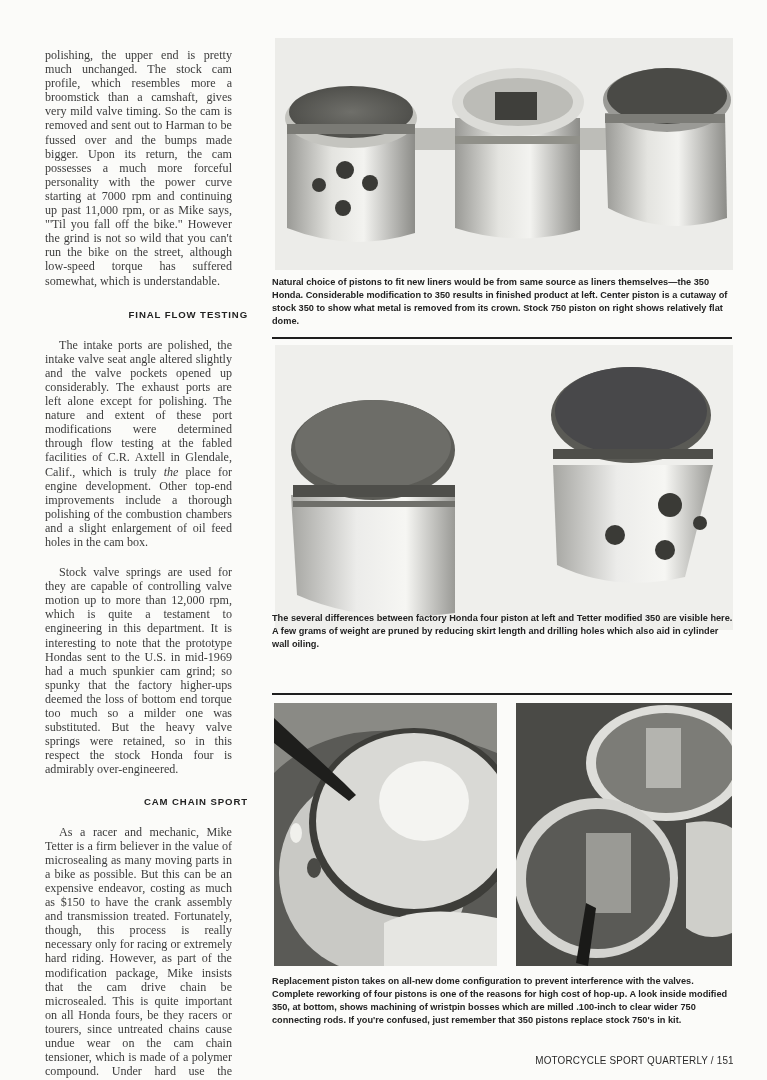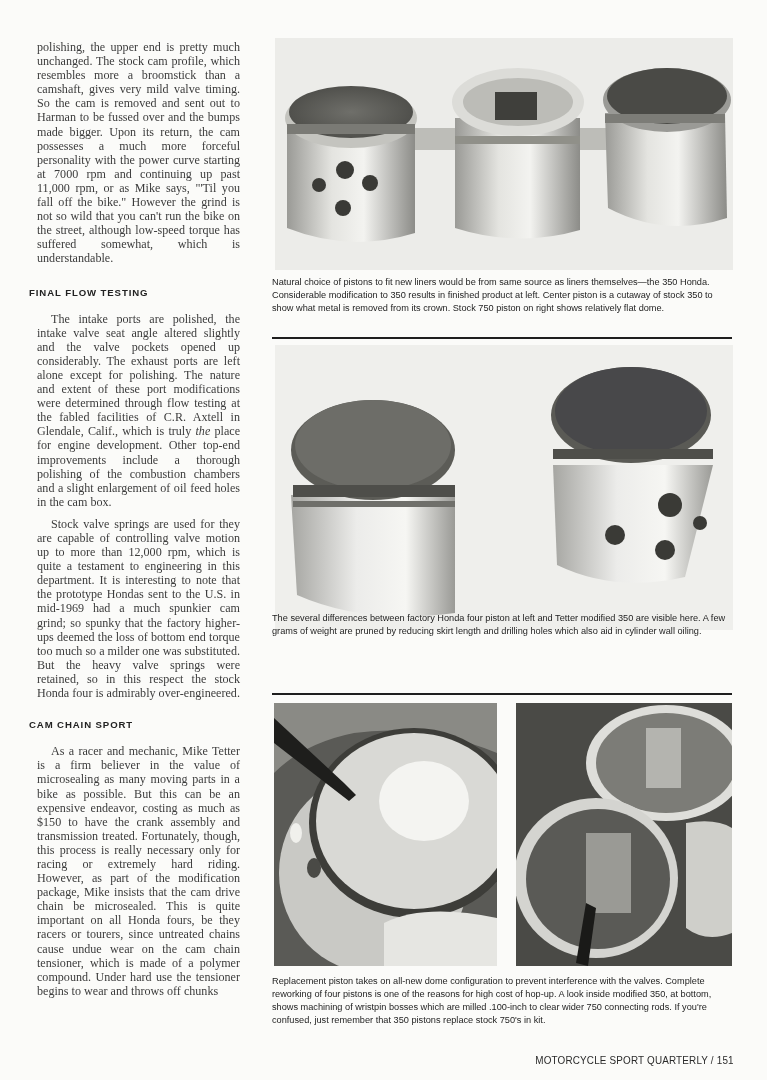--- a/index.html
+++ b/index.html
@@ -7,38 +7,38 @@
     width: 767px; height: 1080px; overflow: hidden; position: relative;
     background: #fbfbf9;
     color: #3a3a3a;
   }
   .left-col {
     position: absolute; left: 29px; top: 32px; width: 219px;
     font-family: "Liberation Serif", "DejaVu Serif", serif;
     font-size: 12.1px; line-height: 14.1px; color: #3c3c3c;
     text-align: justify;
   }
-  .left-col p { margin: 8px; text-indent: 14px; }
+  .left-col p { margin: 16px; text-indent: 14px; }
   .left-col p.noindent { text-indent: 0; }
   .left-col h3 {
     font-family: "Liberation Sans", "DejaVu Sans", sans-serif;
     font-weight: bold; font-size: 9.6px; letter-spacing: 0.9px;
-    text-align: left; margin: 20px 0 12px 0; color: #222;
+    text-align: right; margin: 20px 0 12px 0; color: #222;
   }
   .left-col em { }
 
   .photo {
     position: absolute; overflow: hidden; background: #e9e9e6;
   }
   .photo svg { display: block; width: 100%; height: 100%; }
 
   .caption {
     position: absolute; left: 272px; width: 462px;
     font-family: "Liberation Sans", "DejaVu Sans", sans-serif;
-    font-weight: normal; font-size: 9.2px; line-height: 13px; color: #232323;
+    font-weight: bold; font-size: 9.2px; line-height: 13px; color: #232323;
   }
   .rule { position: absolute; left: 272px; width: 460px; height: 2px; background: #1e1e1e; }
 
   .folio {
     position: absolute; right: 33px; top: 1054px;
     font-family: "Liberation Sans", "DejaVu Sans", sans-serif;
     font-size: 11.5px; letter-spacing: 0.2px; color: #2a2a2a;
     transform: scaleX(0.86); transform-origin: right center;
   }
 </style>

